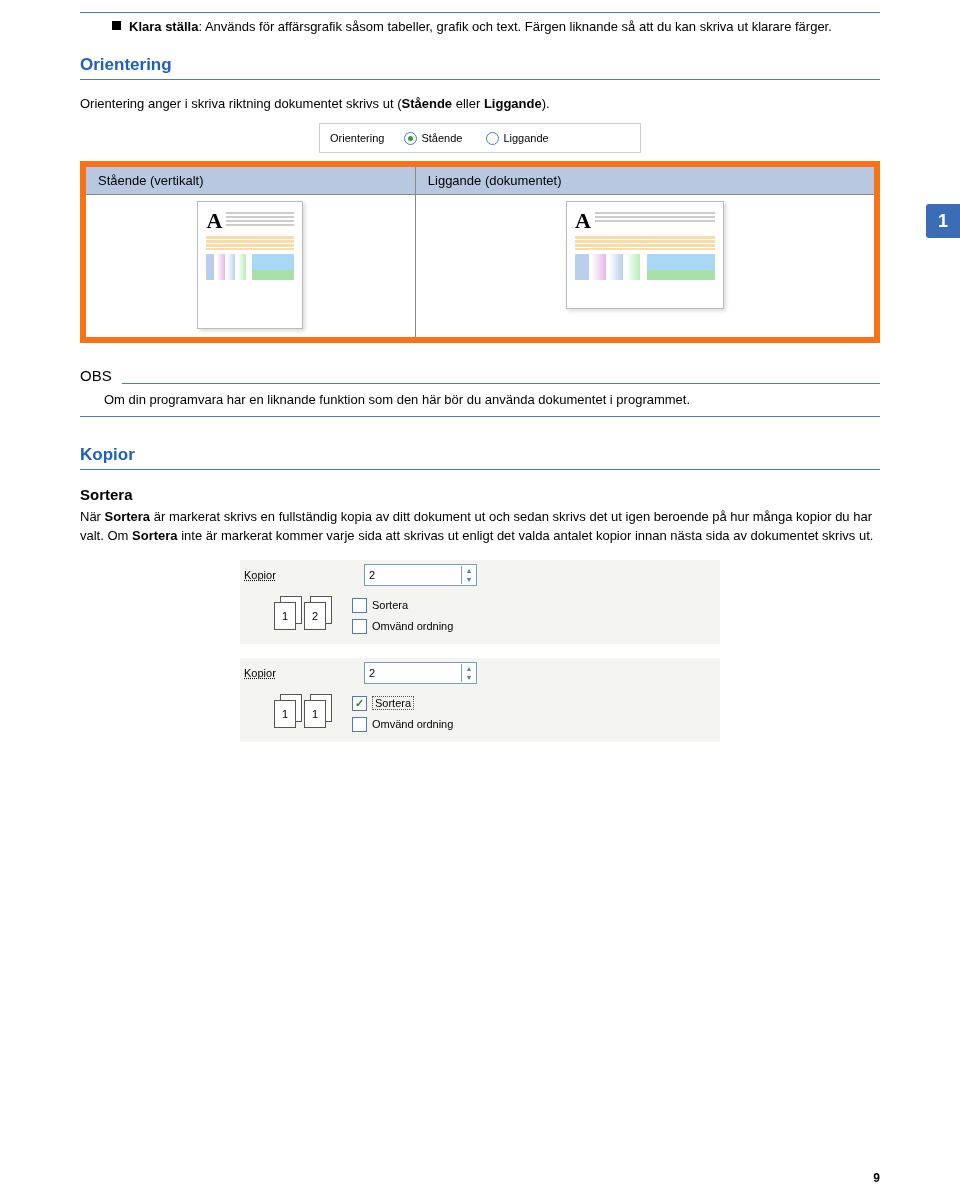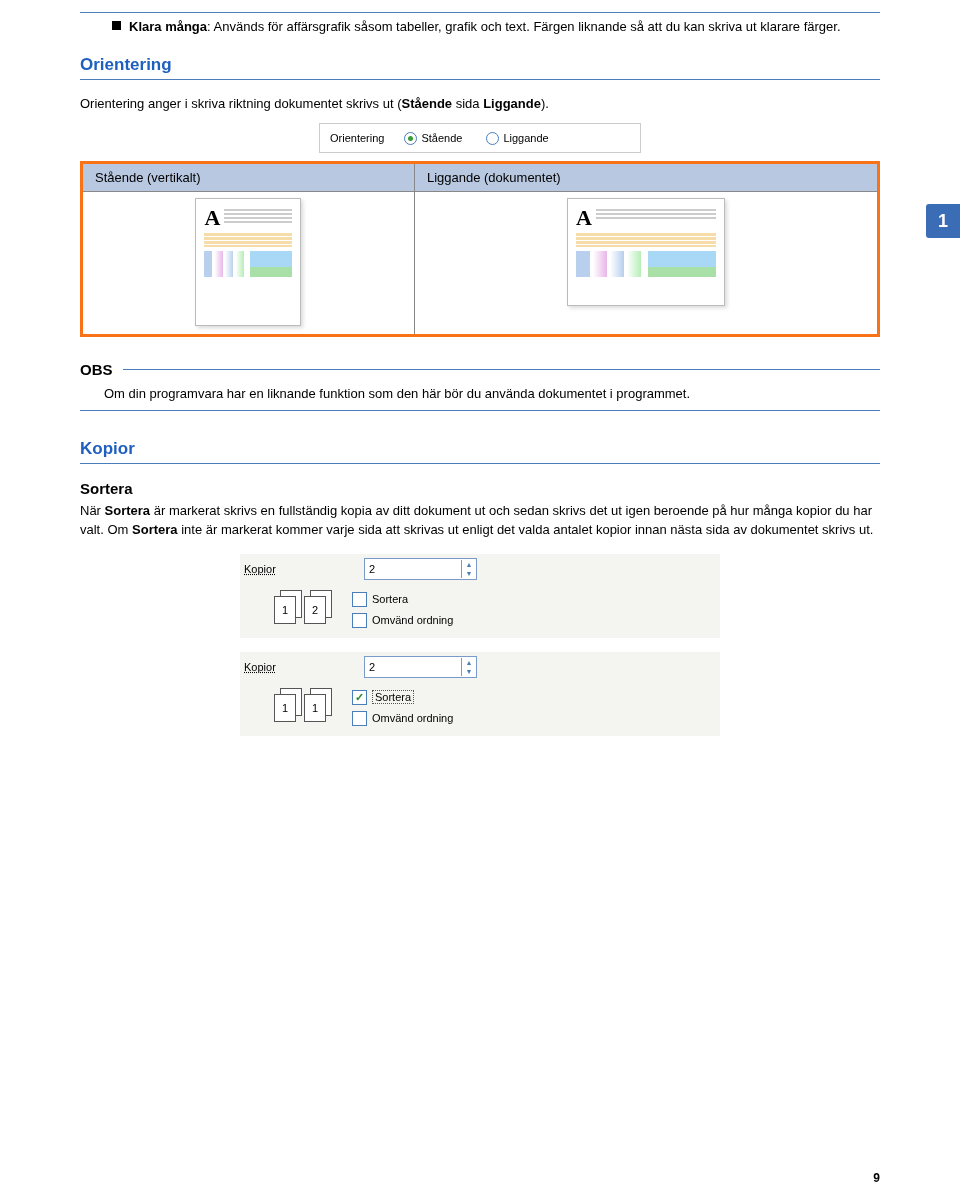--- a/index.html
+++ b/index.html
@@ -11,35 +11,35 @@
 .bullet-row .txt{flex:1}
 .h2{color:#1f5fbf;font-size:17px;font-weight:bold;margin:18px 0 0 0}
 .h2-rule{border-top:1px solid #4a7ebb;margin-top:4px}
 .side-badge{position:absolute;right:0;top:192px;width:34px;height:34px;background:#3a6db5;color:#fff;border-radius:3px 0 0 3px;display:flex;align-items:center;justify-content:center;font-size:18px;font-weight:bold}
 .para{margin:14px 0 10px 0;line-height:1.5}
 .center-img{margin:8px auto;width:320px;height:28px;border:1px solid #ccc;background:#fff;display:flex;align-items:center;font-size:11px}
 .center-img .lbl{margin:0 20px 0 10px}
 .center-img .radio{width:11px;height:11px;border:1px solid #4a7ebb;border-radius:50%;margin-right:4px;display:inline-flex;align-items:center;justify-content:center}
 .center-img .radio.sel::after{content:"";width:5px;height:5px;background:#3a9b3a;border-radius:50%}
 .center-img .opt{display:flex;align-items:center;margin-right:24px}
-.orient-table{width:100%;border-collapse:collapse;margin-top:0;border:3px solid #f97316}
+.orient-table{width:100%;border-collapse:collapse;margin-top:0;border:6px solid #f97316}
 .orient-table td{border:1px solid #888;padding:6px 12px;vertical-align:top}
 .orient-table .hd{background:#b8c8e0;font-size:13px}
 .orient-table .body{height:130px;text-align:center;background:#fff}
 .doc-thumb{display:inline-block;border:1px solid #bbb;box-shadow:2px 2px 4px rgba(0,0,0,.15);background:#fff;padding:8px;text-align:left}
 .doc-thumb.p{width:88px;height:110px}
 .doc-thumb.l{width:140px;height:90px}
 .doc-thumb .bigA{font-family:"Times New Roman",serif;font-size:22px;font-weight:bold;line-height:1}
 .doc-thumb .lines{height:2px;background:#ccc;margin:2px 0}
 .doc-thumb .tbl{height:14px;background:repeating-linear-gradient(#f5dca8,#f5dca8 3px,#fff 3px,#fff 4px);margin-top:4px}
 .doc-thumb .row2{display:flex;gap:4px;margin-top:4px}
 .doc-thumb .bars{flex:1;height:26px;background:linear-gradient(to right,#b8d0ee 20%,transparent 20%,transparent 25%,#e8b8e8 45%,transparent 45%,transparent 50%,#b8d0ee 70%,transparent 70%,transparent 75%,#b8eeb8 95%,transparent 95%)}
 .doc-thumb .img{flex:1;height:26px;background:linear-gradient(#a8d8f5 60%,#a8e0a8 60%)}
 .obs-box{margin-top:24px}
-.obs-title{font-weight:bold;font-size:15px;display:flex;align-items:center}
+.obs-title{font-weight:normal;font-size:15px;display:flex;align-items:flex-end}
 .obs-title::after{content:"";flex:1;border-top:1px solid #4a7ebb;margin-left:10px}
 .obs-body{margin:6px 0 6px 24px;line-height:1.5}
 .obs-end{border-top:1px solid #4a7ebb}
 .h3{font-weight:bold;font-size:15px;margin:16px 0 4px 0}
 .kopior-panel{margin:14px auto 0 auto;width:480px}
 .panel-row{display:flex;align-items:center;background:#f4f4f0;padding:2px 4px;font-size:11px;height:26px}
 .panel-row .klabel{width:120px;text-decoration:underline dotted}
 .spin{display:flex;align-items:center;border:1px solid #7a9ac9;background:#fff;height:20px}
 .spin .num{width:88px;padding:0 4px}
 .spin .arrows{display:flex;flex-direction:column}
@@ -57,30 +57,30 @@
 .pagenum{position:absolute;bottom:14px;right:80px;font-size:12px;font-weight:bold}
 </style>
 </head>
 <body>
 
 <div class="page">
 <div class="topline"></div>
 
 <div class="bullet-row">
 <div class="sq"></div>
-<div class="txt"><b>Klara många</b><span>: Används för affärsgrafik såsom tabeller, grafik och text. Färgen liknande så att du kan skriva ut klarare färger.</span></div>
+<div class="txt"><b>Klara ställa</b><span>: Används för affärsgrafik såsom tabeller, grafik och text. Färgen liknande så att du kan skriva ut klarare färger.</span></div>
 </div>
 
 <div class="side-badge">1</div>
 
 <div class="h2">Orientering</div>
 <div class="h2-rule"></div>
 
 <div class="para">
-<span>Orientering anger i skriva riktning dokumentet skrivs ut (</span><b>Stående</b><span> sida </span><b>Liggande</b><span>).</span>
+<span>Orientering anger i skriva riktning dokumentet skrivs ut (</span><b>Stående</b><span> eller </span><b>Liggande</b><span>).</span>
 </div>
 
 <div class="center-img">
 <span class="lbl">Orientering</span>
 <span class="opt">
         <span class="radio sel"></span>
         <span>Stående</span>
       </span>
 <span class="opt">
         <span class="radio"></span>

